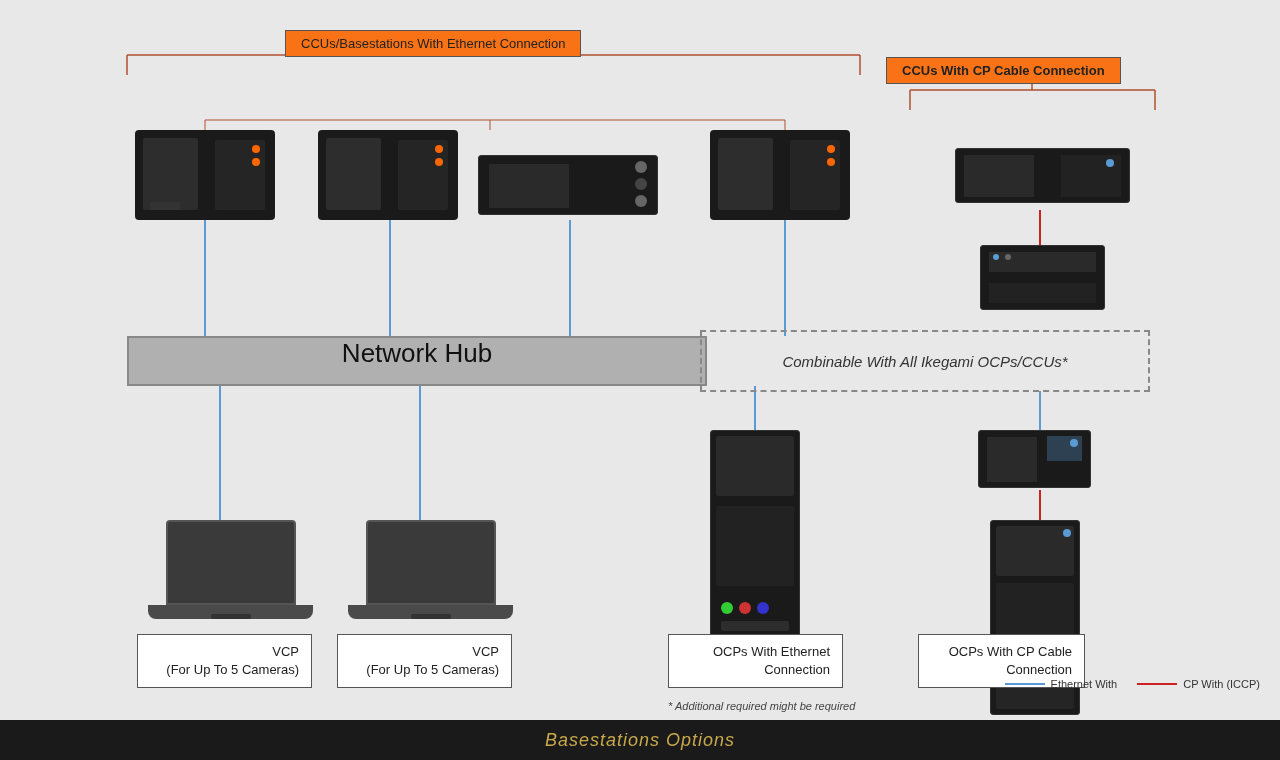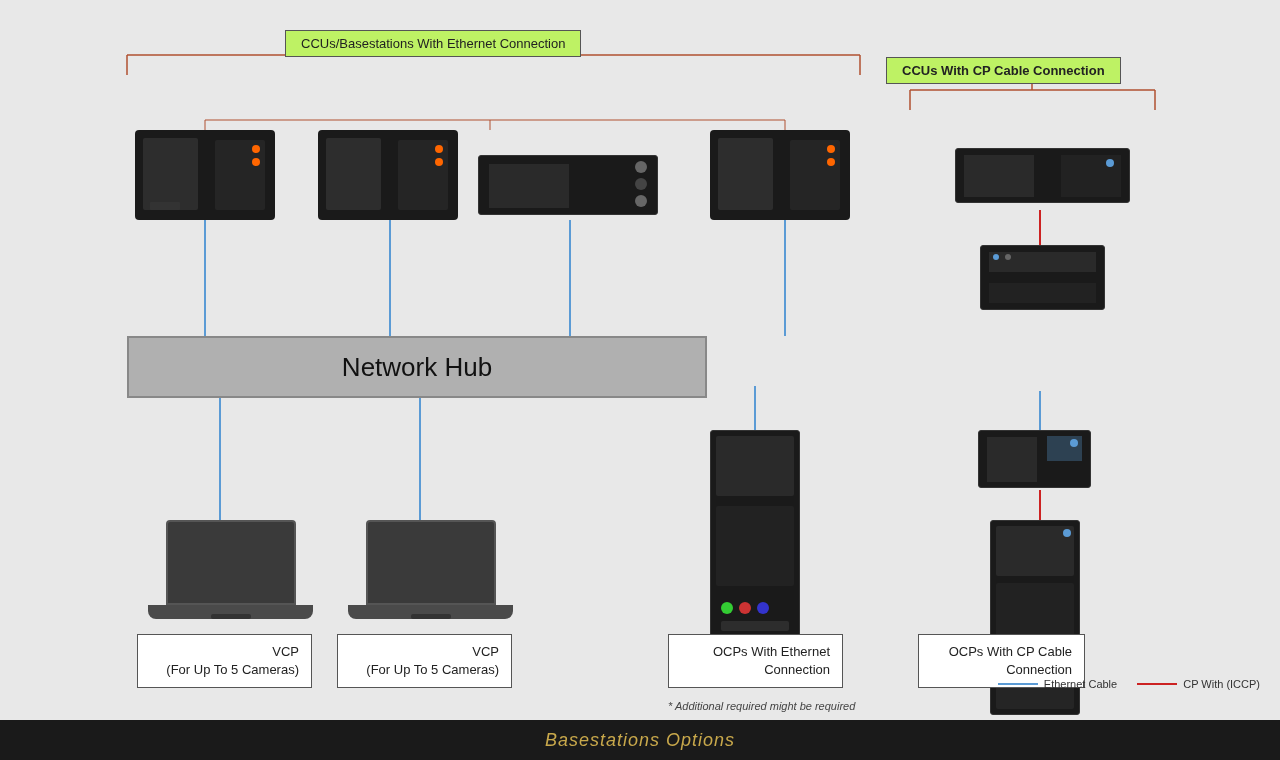--- a/index.html
+++ b/index.html
@@ -34,25 +34,24 @@
       font-size: 18px;
       letter-spacing: 1px;
     }
 
     
     .network-hub-box {
       position: absolute;
       left: 127px;
       top: 336px;
       width: 580px;
-      height: 62px;
+      height: 50px;
       background: #b0b0b0;
       border: 2px solid #888;
       display: flex;
-      align-items: center;
       justify-content: center;
     }
 
     .network-hub-text {
       font-size: 26px;
       font-weight: normal;
       color: #111;
     }
 
     
@@ -86,21 +85,21 @@
     }
 
     
     .laptop-icon {
       position: absolute;
     }
 
     
     .bracket-label {
       position: absolute;
-      background: #bef264;
+      background: #f97316;
       border: 1px solid #555;
       padding: 5px 15px;
       font-size: 13px;
       color: #222;
       text-align: center;
       white-space: nowrap;
     }
 
     
     .label-box {
@@ -241,20 +240,23 @@
       <div style="position:absolute; left:8px; bottom:6px; right:8px; height:20px; background:#222;"></div>
       <div style="position:absolute; left:12px; top:8px; width:6px; height:6px; border-radius:50%; background:#5b9bd5;"></div>
       <div style="position:absolute; left:24px; top:8px; width:6px; height:6px; border-radius:50%; background:#666;"></div>
     </div>
   </div>
 
   <div class="network-hub-box">
     <span class="network-hub-text">Network Hub</span>
   </div>
 
+  <div class="combinable-box">
+    <span class="combinable-text">Combinable With All Ikegami OCPs/CCUs*</span>
+  </div>
 
   <div class="laptop-icon" style="left:148px; top:520px;">
     <div style="width:130px; height:85px; background:#3a3a3a; border-radius:4px 4px 0 0; margin:0 auto; border:2px solid #555;"></div>
     <div style="width:165px; height:14px; background:#4a4a4a; border-radius:0 0 8px 8px; margin:0 auto; position:relative;">
       <div style="position:absolute; bottom:0; left:50%; transform:translateX(-50%); width:40px; height:5px; background:#333; border-radius:2px;"></div>
     </div>
   </div>
 
   <div class="laptop-icon" style="left:348px; top:520px;">
     <div style="width:130px; height:85px; background:#3a3a3a; border-radius:4px 4px 0 0; margin:0 auto; border:2px solid #555;"></div>
@@ -310,21 +312,21 @@
   <div class="label-box" style="left:918px; top:634px; width:167px;">
     <span style="white-space:pre-line;">OCPs With CP Cable
 Connection</span>
   </div>
 
   <div class="note-text" style="left:668px; top:700px;">* Additional required might be required</div>
 
   <div class="legend" style="bottom:30px; right:20px; position:absolute; display:flex; align-items:center; gap:20px; font-size:11px; color:#333;">
     <div class="legend-item" style="display:flex; align-items:center; gap:6px;">
       <div style="width:40px; height:2px; background:#5b9bd5;"></div>
-      <span>Ethernet Cable</span>
+      <span>Ethernet With</span>
     </div>
     <div class="legend-item" style="display:flex; align-items:center; gap:6px;">
       <div style="width:40px; height:2px; background:#cc2222;"></div>
       <span>CP With (ICCP)</span>
     </div>
   </div>
 
 </div>
 
 <div class="footer">

